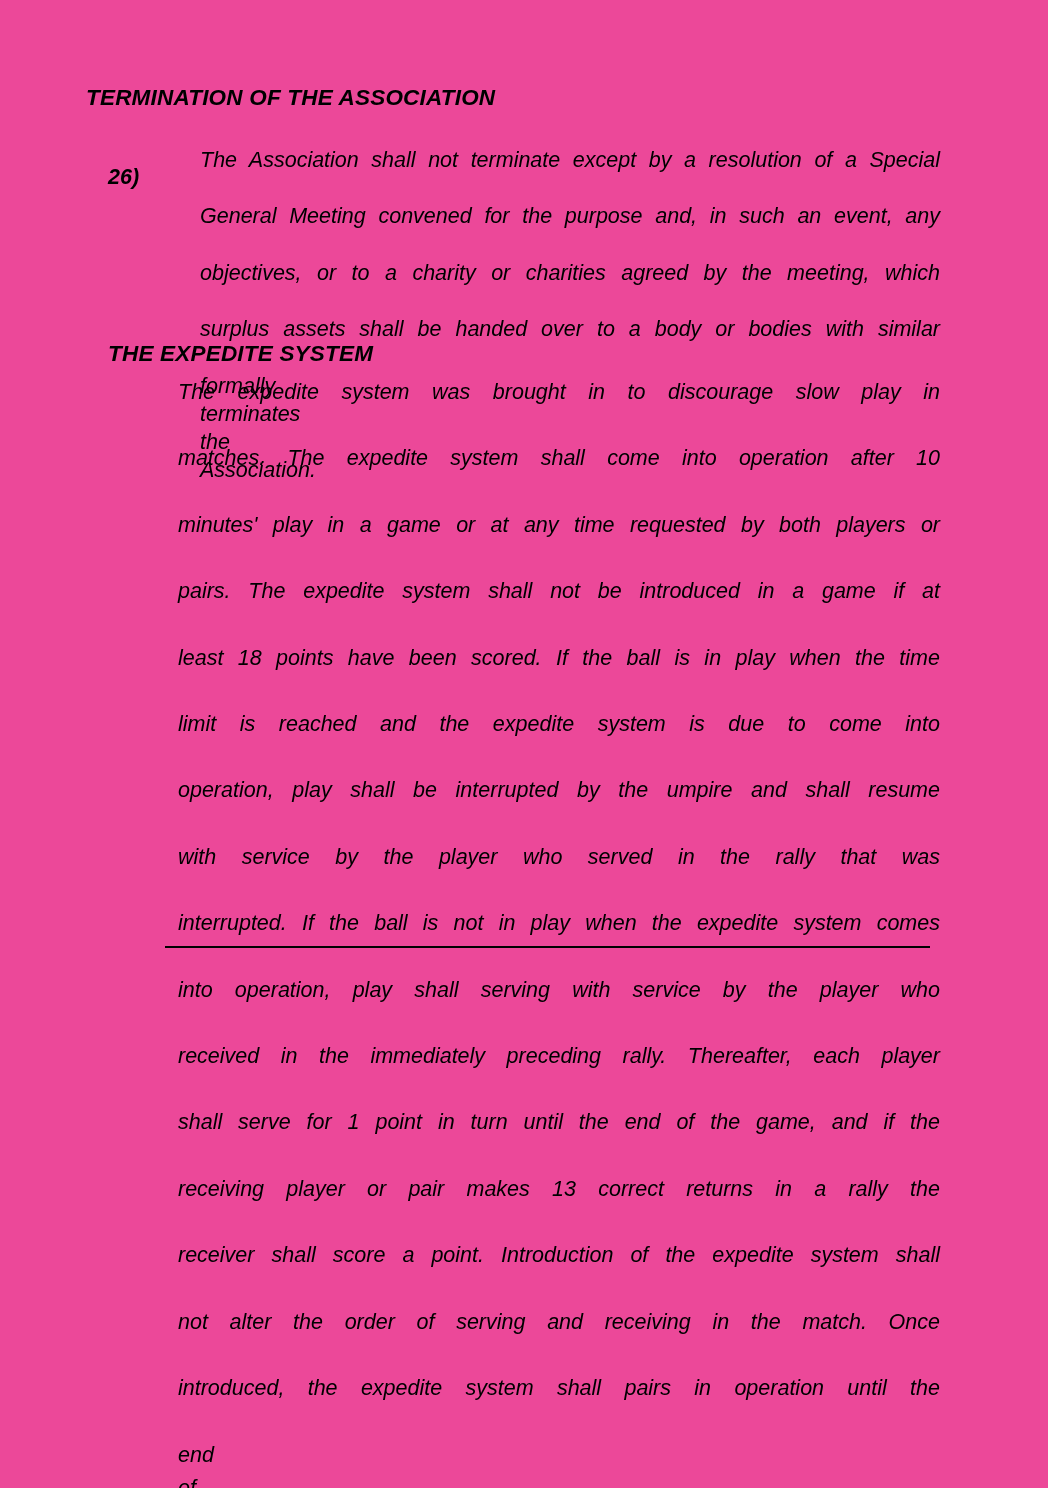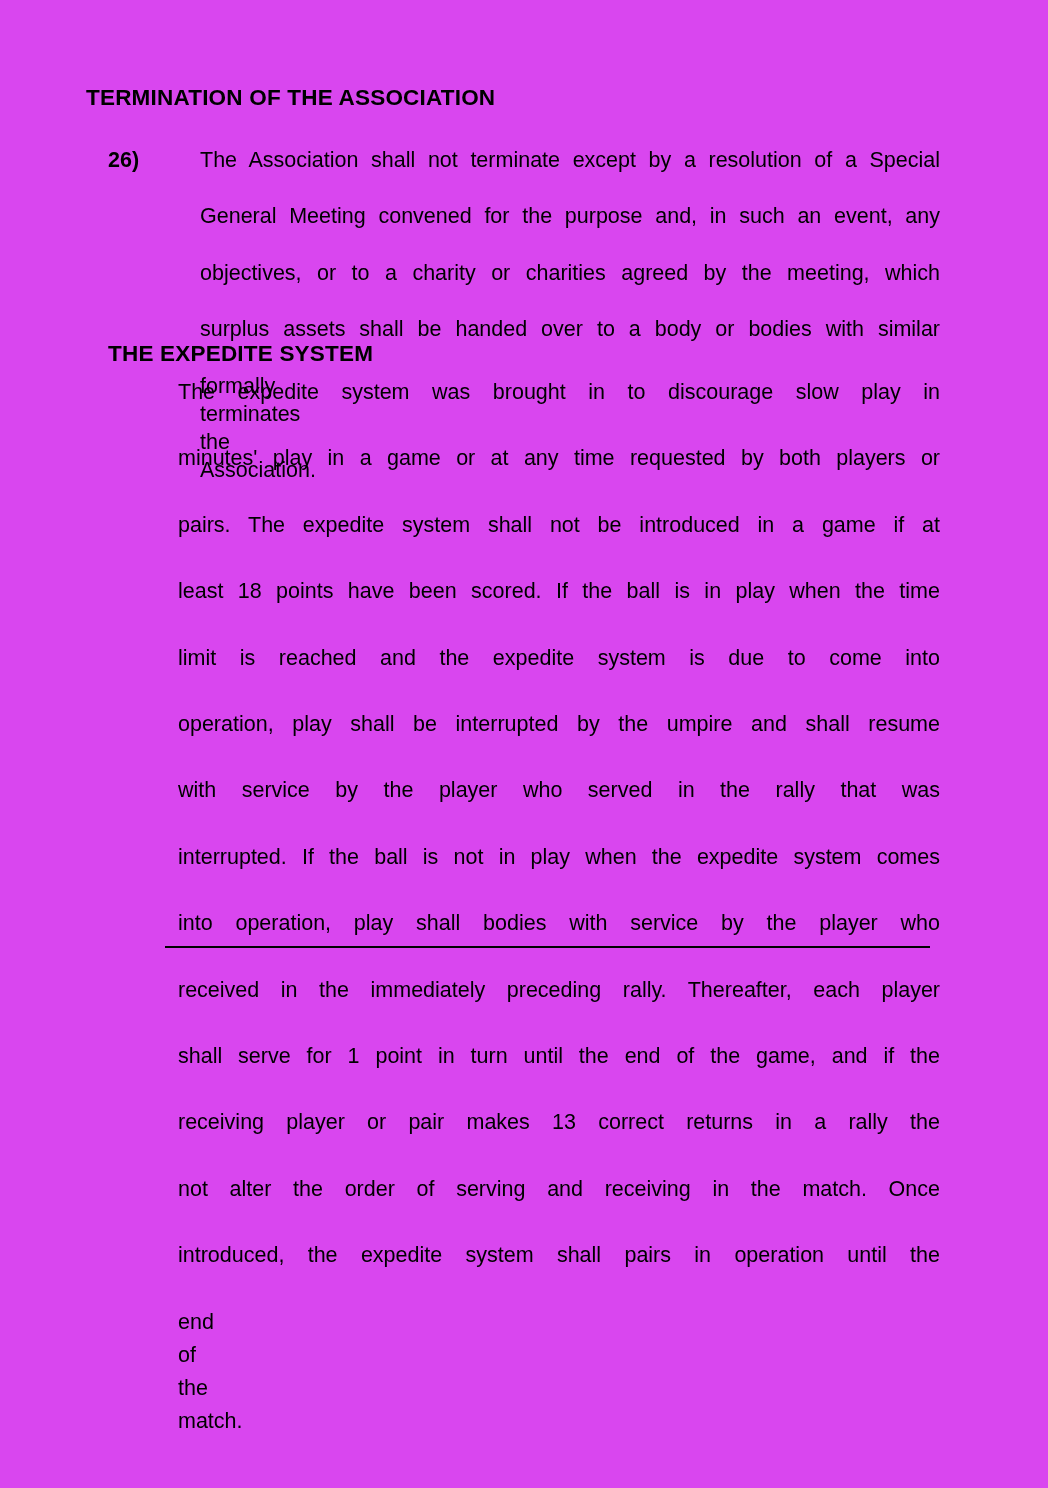--- a/index.html
+++ b/index.html
@@ -10,23 +10,24 @@
 
   body {
     font-family: "Liberation Sans", sans-serif;
     color: #000000;
   }
 
   .page {
     position: relative;
     width: 1048px;
     height: 1488px;
-    background: #d946ef;
+    background: #ec4899;
     overflow: hidden;
     box-sizing: border-box;
+    font-style: italic;
   }
 
   
   .section-heading {
     position: absolute;
     font-size: 22.5px;
     font-weight: bold;
     letter-spacing: 0.2px;
     line-height: 1.2;
     white-space: nowrap;
@@ -44,21 +45,21 @@
   
   .clause {
     position: absolute;
     left: 108px;
     width: 832px;
   }
 
   .clause-marker {
     position: absolute;
     left: 0;
-    top: 0;
+    top: 17px;
     font-size: 21.5px;
     font-weight: bold;
     line-height: 28.2px;
   }
 
   .clause-body {
     margin-left: 92px;
     font-size: 21.5px;
     line-height: 28.2px;
     text-align: justify;
@@ -136,31 +137,33 @@
       <span class="line">objectives, or to a charity or charities agreed by the meeting, which</span>
       <span class="line">surplus assets shall be handed over to a body or bodies with similar</span>
       <span class="line last">formally terminates the Association.</span>
     </div>
   </div>
 
   <div class="section-heading level-inner" style="top: 318px;">THE EXPEDITE SYSTEM</div>
 
   <div class="body-paragraph" style="top: 376px;">
     <span class="line">The expedite system was brought in to discourage slow play in</span>
+    <span class="line">matches.  The expedite system shall come into operation after 10</span>
     <span class="line">minutes' play in a game or at any time requested by both players or</span>
     <span class="line">pairs. The expedite system shall not be introduced in a game if at</span>
     <span class="line">least 18 points have been scored. If the ball is in play when the time</span>
     <span class="line">limit is reached and the expedite system is due to come into</span>
     <span class="line">operation, play shall be interrupted by the umpire and shall resume</span>
     <span class="line">with service by the player who served in the rally that was</span>
     <span class="line">interrupted. If the ball is not in play when the expedite system comes</span>
-    <span class="line">into operation, play shall bodies with service by the player who</span>
+    <span class="line">into operation, play shall serving with service by the player who</span>
     <span class="line">received in the immediately preceding rally. Thereafter, each player</span>
     <span class="line">shall serve for 1 point in turn until the end of the game, and if the</span>
     <span class="line">receiving player or pair makes 13 correct returns in a rally the</span>
+    <span class="line">receiver shall score a point. Introduction of the expedite system shall</span>
     <span class="line">not alter the order of serving and receiving in the match. Once</span>
     <span class="line">introduced, the expedite system shall pairs in operation until the</span>
     <span class="line last">end of the match.</span>
   </div>
 
   <hr class="section-rule" style="top: 938px;">
 
 </div>
 
 </body></html>

